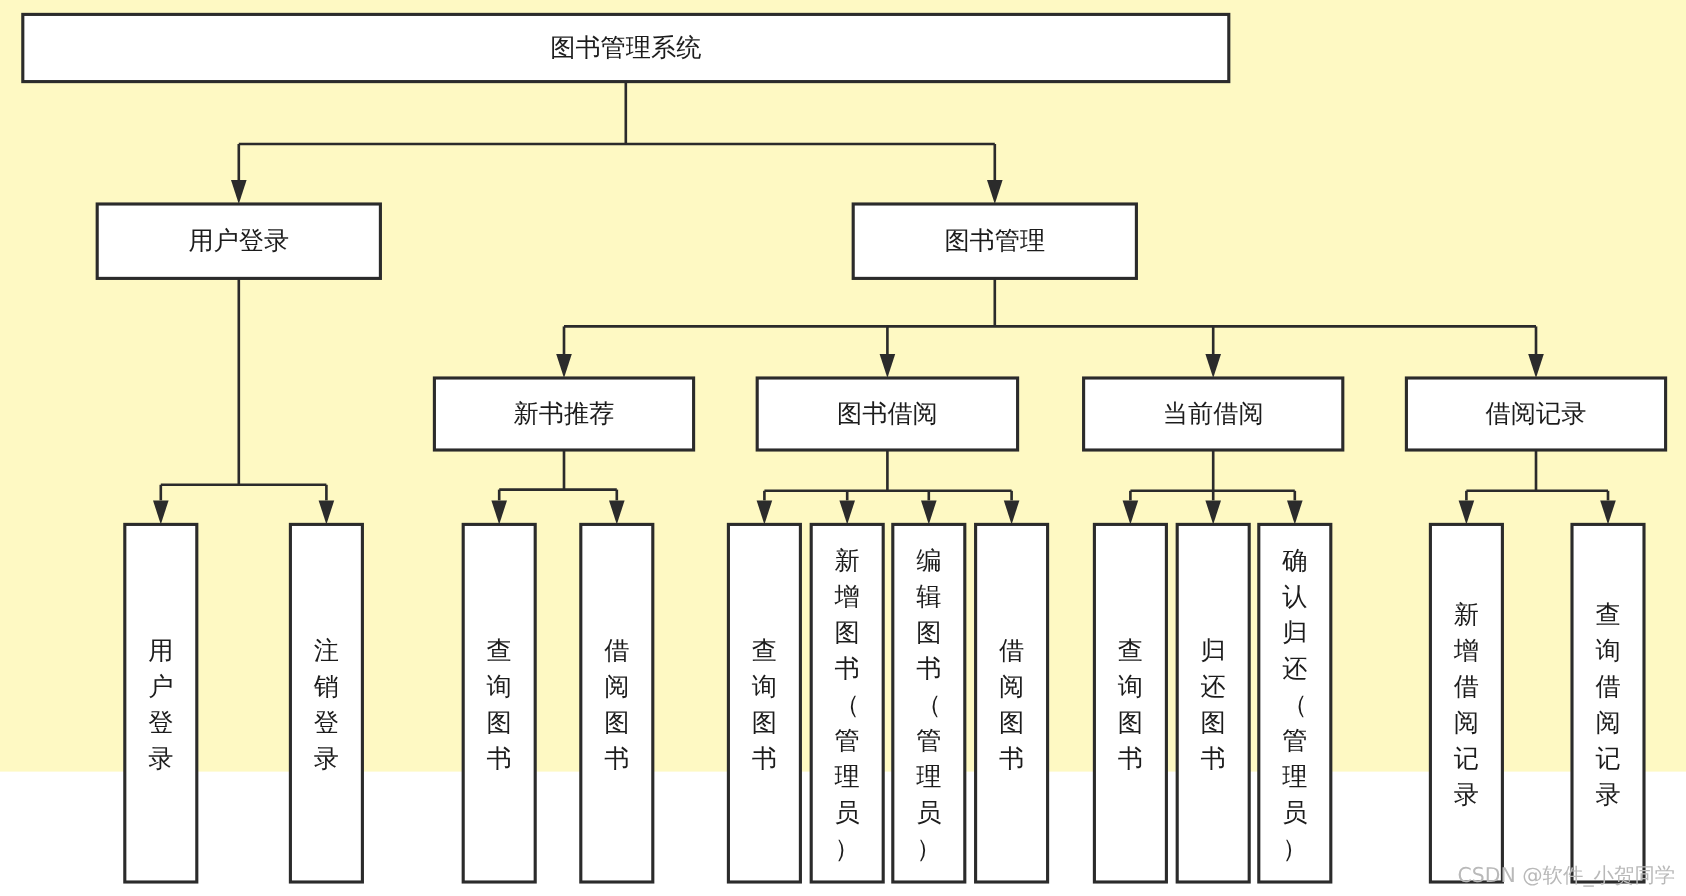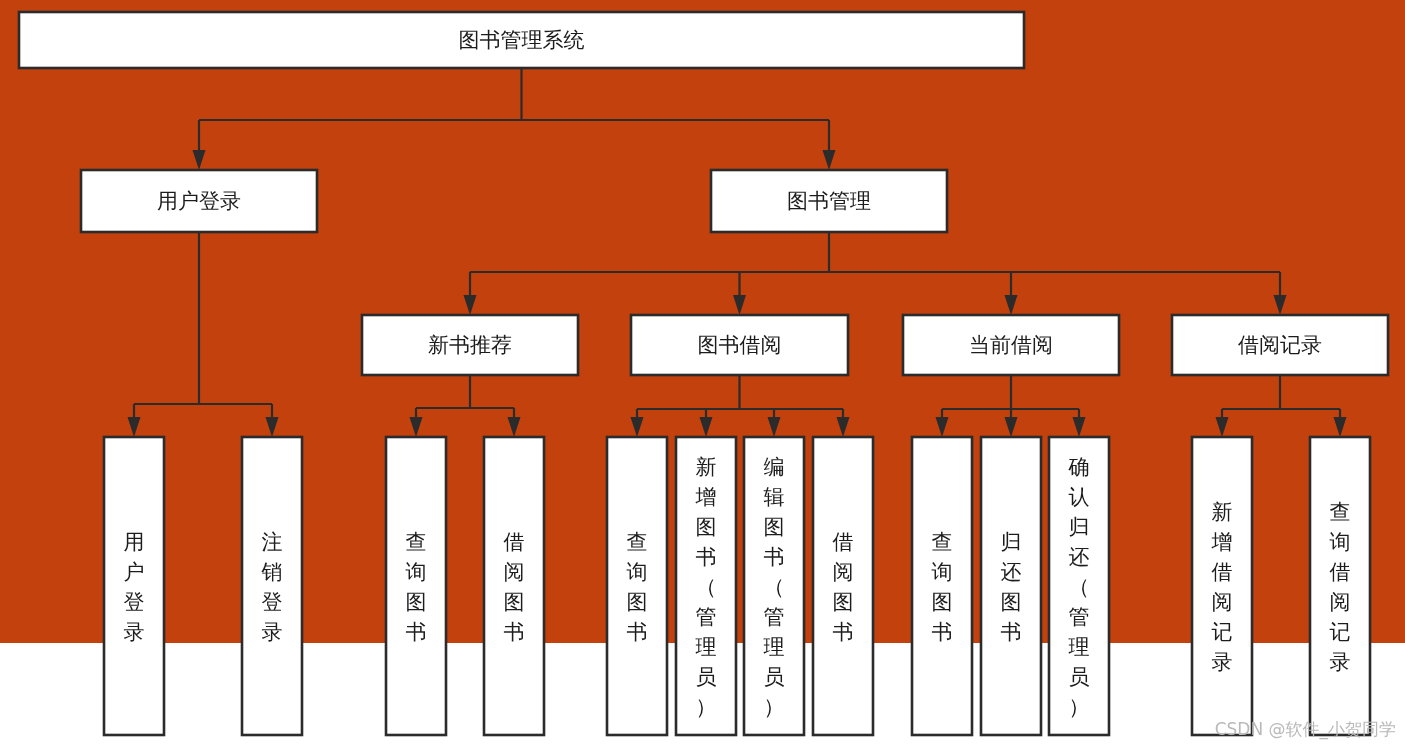--- a/index.html
+++ b/index.html
@@ -11,21 +11,21 @@
   body {
     width: 1405px;
     height: 747px;
     overflow: hidden;
     font-family: "DejaVu Sans", "Liberation Sans", sans-serif;
   }
   #diagram-root {
     position: relative;
     width: 1405px;
     height: 643px;
-    background: #c2410c;
+    background: #fef9c3;
   }
   svg.diagram-canvas {
     position: absolute;
     left: 0;
     top: 0;
     width: 1405px;
     height: 747px;
     display: block;
   }
   .node-box {

